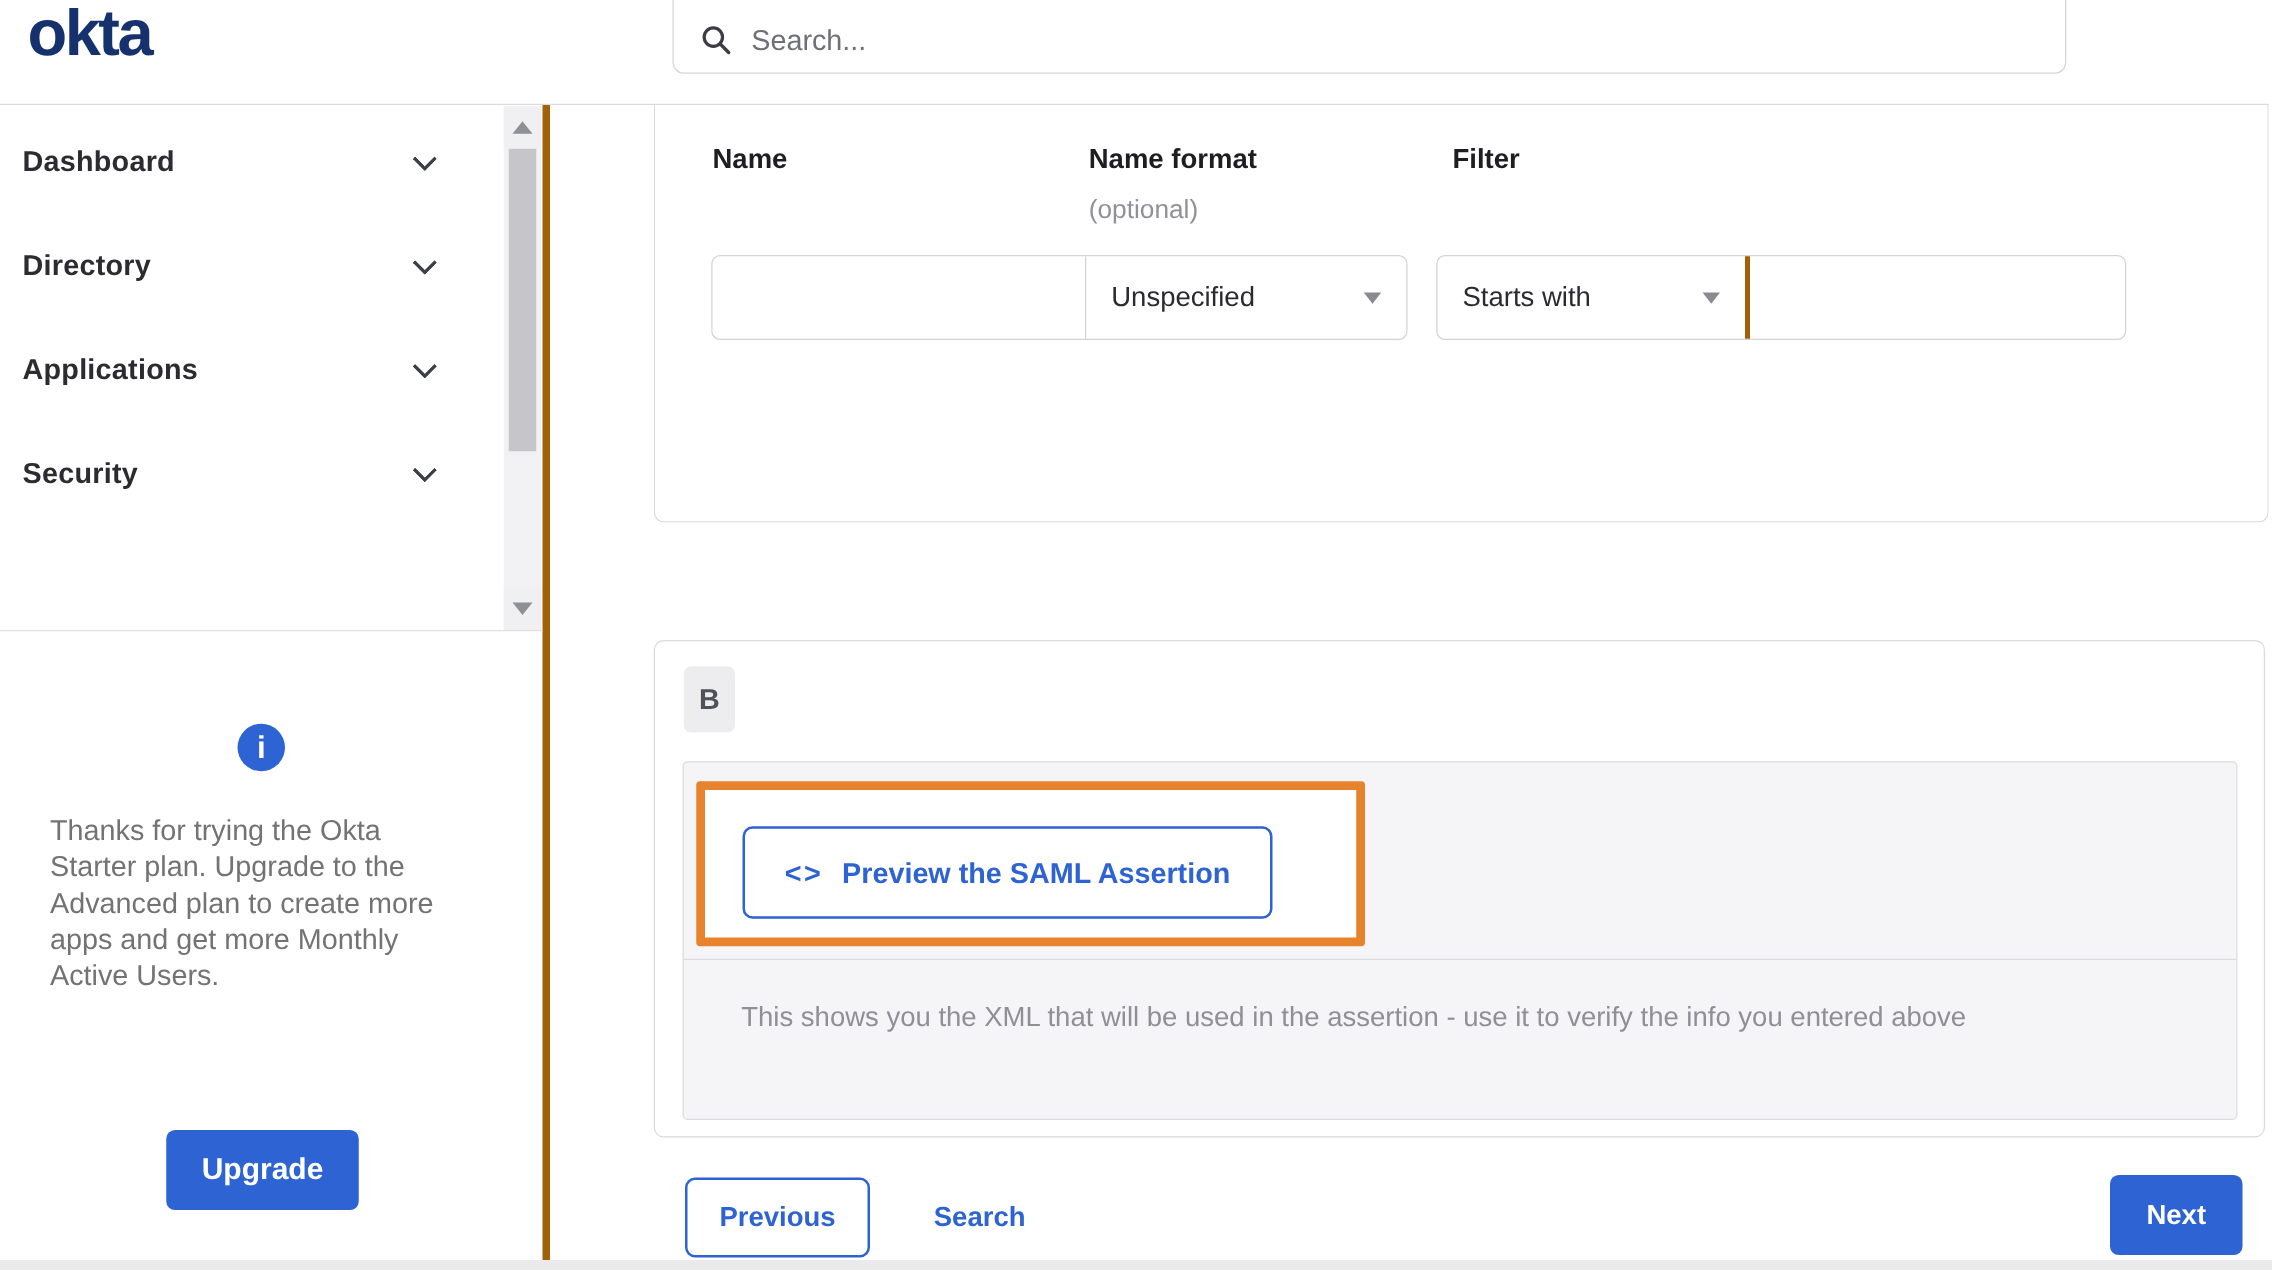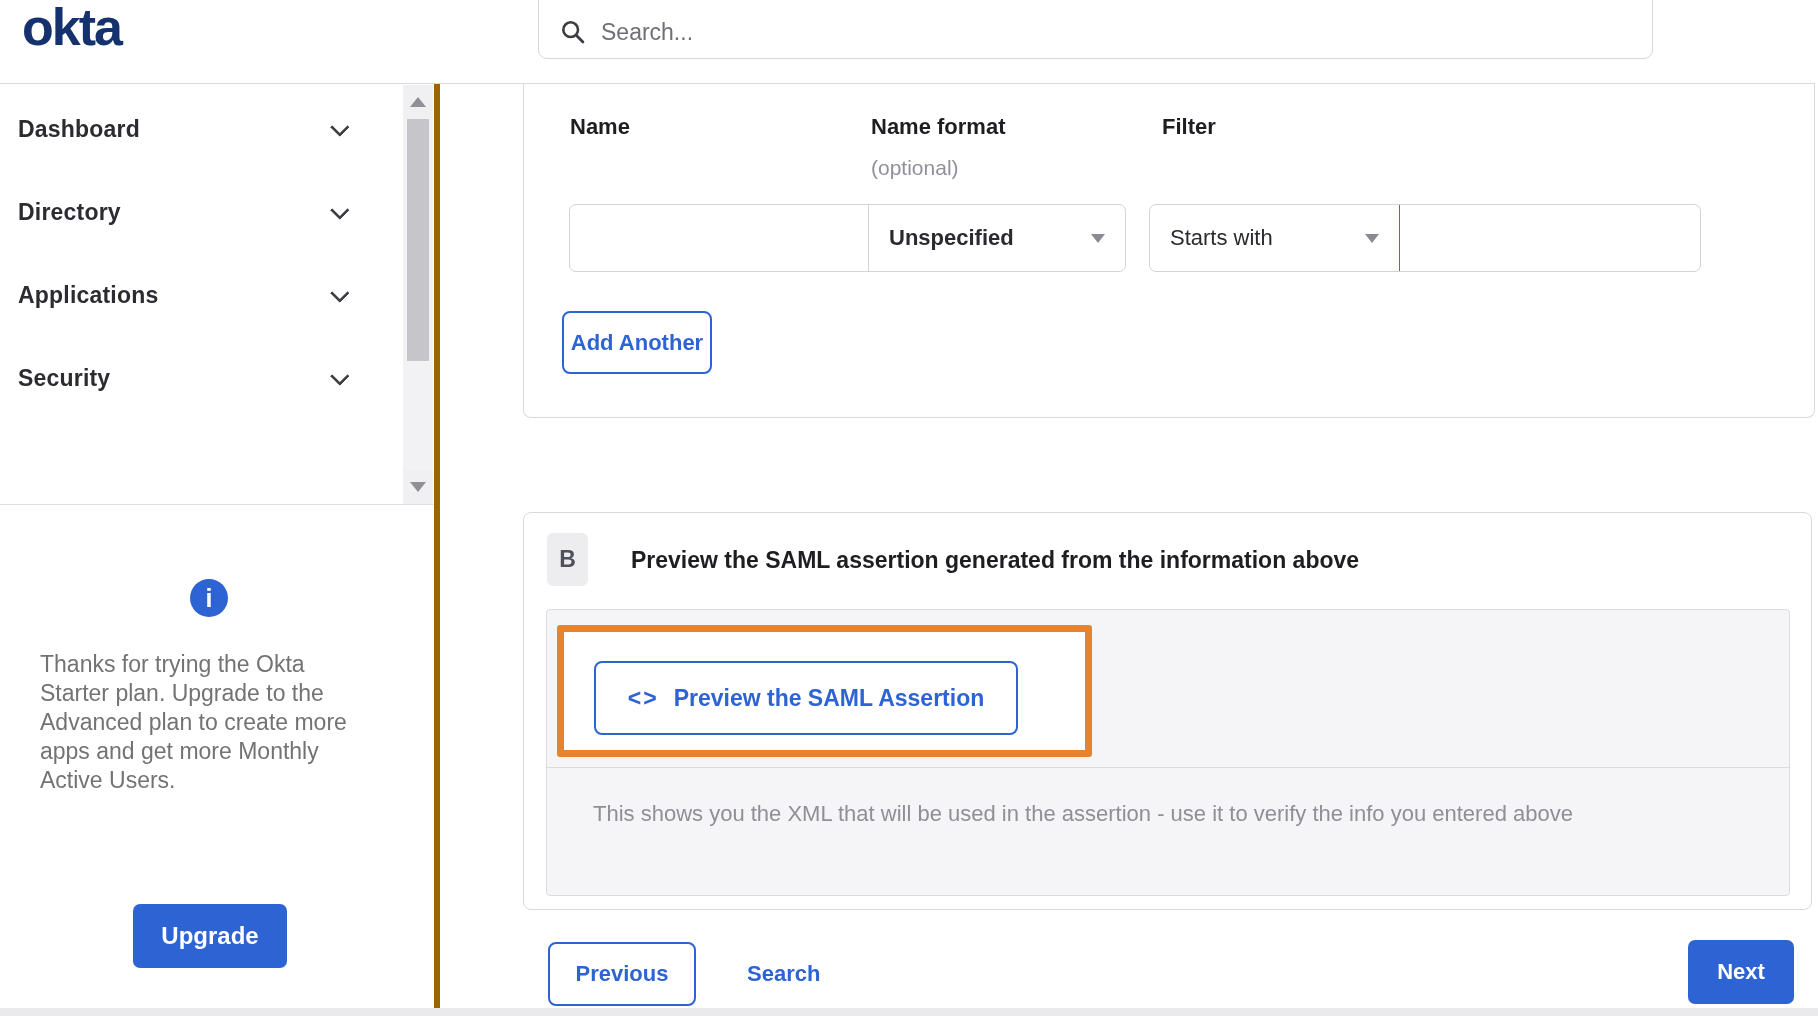--- a/index.html
+++ b/index.html
@@ -52,21 +52,21 @@
   .panel1 { position:absolute; left:523px; top:84px; width:1292px; height:334px;
             background:#fff; border:1px solid #d9d9de; border-top:none; border-radius:0 0 8px 8px; }
   .col-label { position:absolute; font-size:22px; font-weight:bold; color:#1d1d22; }
   .hint { position:absolute; font-size:21px; color:#90909a; }
   .compound { position:absolute; top:120px; height:68px; display:flex;
               border:1px solid #d3d3d8; border-radius:7px; background:#fff; }
   .cell-input { border:none; outline:none; height:100%; font-size:21px; padding:0 16px;
                 font-family:"Liberation Sans", sans-serif; background:transparent; color:#2a2a31; }
   .cell-select { display:flex; align-items:center; justify-content:space-between;
                  padding:0 20px; border-left:1px solid #d3d3d8; cursor:pointer; }
-  .cell-select.first { border-left:none; border-right:1px solid #a16207;text-align:center; }
+  .cell-select.first { border-left:none; border-right:4px solid #a16207;text-align:center; }
   .cell-select .sel-text { font-size:22px; color:#2a2a31; }
   .caret { width:0; height:0; border-left:7px solid transparent; border-right:7px solid transparent;
            border-top:9px solid #8a8a90; margin-left:18px; }
   .btn-outline { background:#fff; border:2px solid #2d63d2; border-radius:8px; color:#2d63d2;
                  font-size:22px; font-weight:bold; font-family:"Liberation Sans", sans-serif; cursor:pointer; }
   .add-another { position:absolute; left:38px; top:227px; width:150px; height:63px; }
 
   
   .panel2 { position:absolute; left:523px; top:512px; width:1289px; height:398px;
             background:#fff; border:1px solid #d9d9de; border-radius:8px; }
@@ -144,40 +144,38 @@
   </div>
 
   <div class="panel1">
     <span class="col-label" style="left:46px; top:30px;">Name</span>
     <span class="col-label" style="left:347px; top:30px;">Name format</span>
     <span class="hint" style="left:347px; top:72px;">(optional)</span>
     <span class="col-label" style="left:638px; top:30px;">Filter</span>
 
     <div class="compound" style="left:45px; width:557px;">
       <input class="cell-input" style="width: 298px;" type="text" value="">
-      <div class="cell-select" style="width:257px;font-weight:bold;">
+      <div class="cell-select" style="width:257px;">
         <span class="sel-text">Unspecified</span>
         <span class="caret"></span>
       </div>
     </div>
 
     <div class="compound" style="left:625px; width:552px;">
       <div class="cell-select first" style="width:250px;">
         <span class="sel-text">Starts with</span>
         <span class="caret"></span>
       </div>
       <input class="cell-input" style="width: 300px;" type="text" value="">
     </div>
 
-    <button class="btn-outline add-another">Add Another</button>
   </div>
 
   <div class="panel2">
     <div class="step-badge">B</div>
-    <div class="panel2-heading">Preview the SAML assertion generated from the information above</div>
 
     <div class="preview-box">
       <div class="preview-upper">
         <div class="annotation"></div>
         <button class="btn-outline preview-btn">
           <span class="code-glyph">&lt;&gt;</span>
           <span>Preview the SAML Assertion</span>
         </button>
       </div>
       <div class="preview-desc">This shows you the XML that will be used in the assertion - use it to verify the info you entered above</div>

